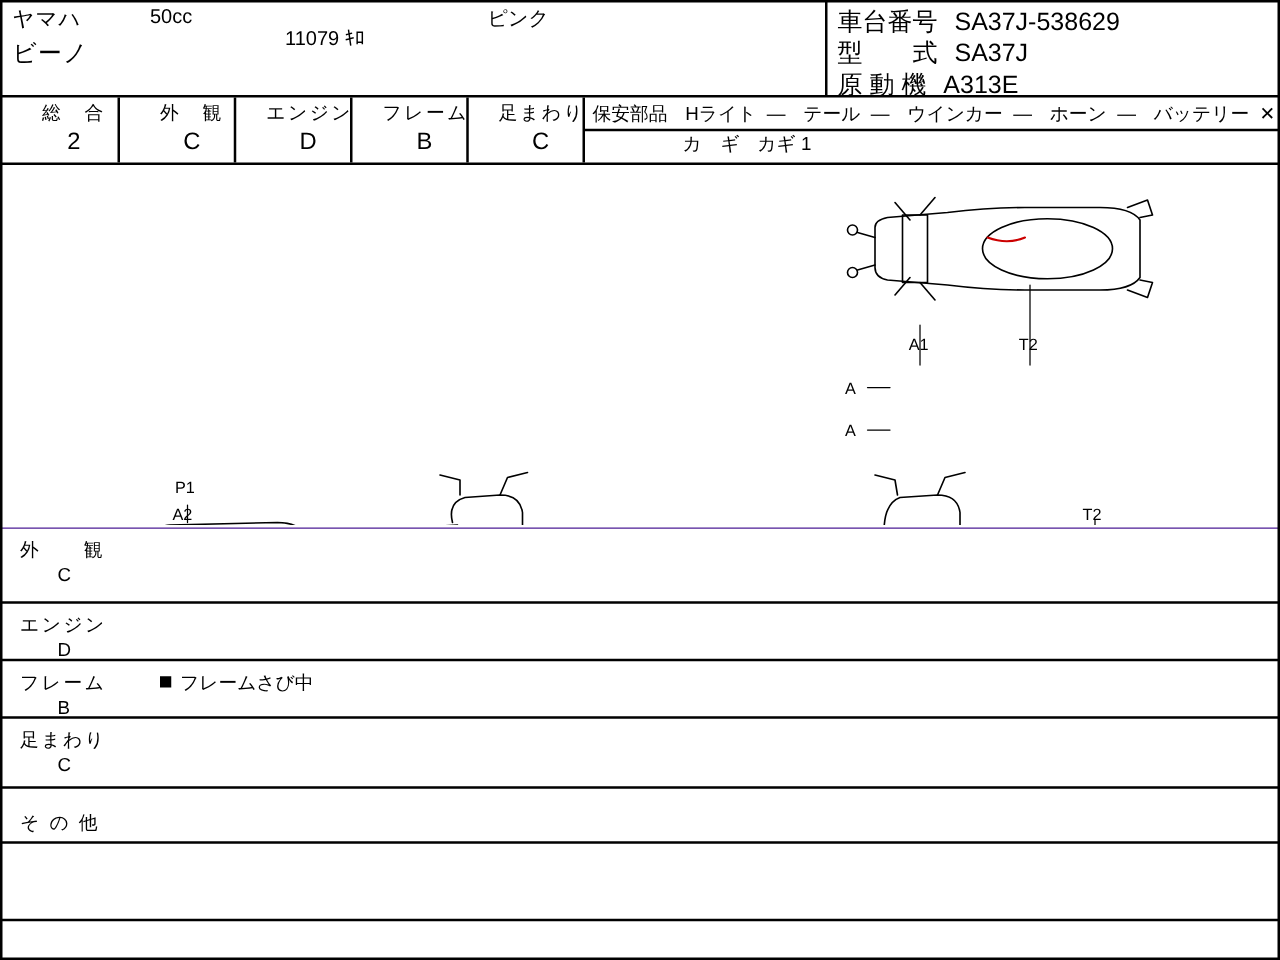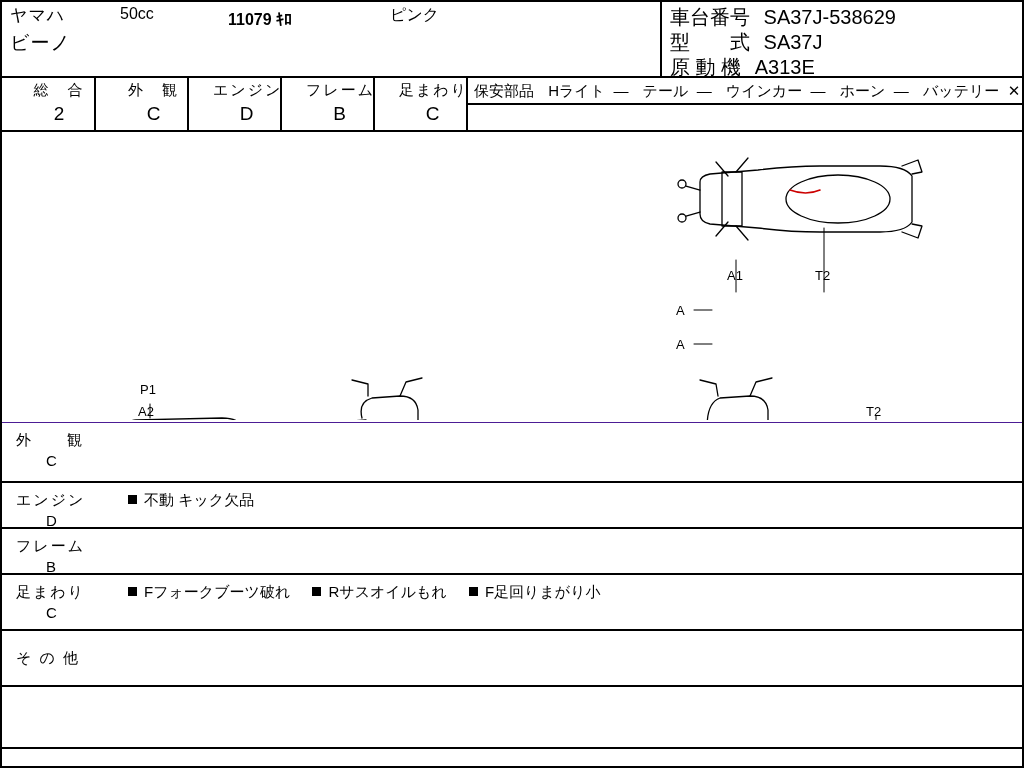--- a/index.html
+++ b/index.html
@@ -45,23 +45,22 @@
     font-size: 19px;
     letter-spacing: 1px;
   }
   .disp {
     position: absolute;
     left: 120px; top: 5px;
     font-size: 16px;
   }
   .mileage {
     position: absolute;
-    left: 228px; top: 11px;
+    left: 228px; top: 22px;
     font-size: 16px;
-    font-weight: bold;
   }
   .color {
     position: absolute;
     left: 390px; top: 5px;
     font-size: 16px;
   }
   .hdr-right {
     position: absolute;
     left: 660px; top: 0;
     width: 364px;
@@ -183,21 +182,21 @@
     display: inline-block;
     width: 9px; height: 9px;
     background: #000;
     margin-right: 7px;
     vertical-align: 1px;
   }
   .r-appearance { height: 60px; }
   .r-engine { height: 46px; }
   .r-frame { height: 46px; }
   .r-susp { height: 56px; }
-  .r-other { height: 56px; }
+  .r-other { height: 44px; }
   .r-other .cat { top: 18px; }
   .r-blank { height: 60px; border-bottom: 2px solid #000; }
 
   .outer-border {
     position: absolute;
     left: 0; top: 0;
     width: 1024px; height: 768px;
     box-sizing: border-box;
     border: 2px solid #000;
     pointer-events: none;
@@ -258,20 +257,24 @@
     <div class="safety">
       <div class="sep"></div>
       <div class="srow1">
         <span class="itm">保安部品</span>
         <span class="itm"><span>Hライト</span>&nbsp;&nbsp;<span>―</span></span>
         <span class="itm"><span>テール</span>&nbsp;&nbsp;<span>―</span></span>
         <span class="itm"><span>ウインカー</span>&nbsp;&nbsp;<span>―</span></span>
         <span class="itm"><span>ホーン</span>&nbsp;&nbsp;<span>―</span></span>
         <span class="itm"><span>バッテリー</span>&nbsp;&nbsp;<span>✕</span></span>
       </div>
+      <div class="srow2">
+        <span class="itm" style="margin-left:72px">カ　ギ</span>
+        <span class="itm">カギ 1</span>
+      </div>
     </div>
   </div>
 
   <div class="diagram">
     <svg width="1024" height="288" viewBox="0 0 1024 288">
       <g fill="none" stroke="#000" stroke-width="1.3" stroke-linejoin="round" stroke-linecap="round">
 
         <g>
 
           <path d="M700 50 L700 82 Q700 90 710 92 L758 96 Q790 100 820 100 L880 100 Q905 100 912 90 L912 44 Q905 34 880 34 L820 34 Q790 34 758 38 L710 42 Q700 44 700 50 Z"></path>
@@ -413,38 +416,33 @@
   </div>
 
   <div class="crow r-appearance">
     <div class="cat">外　　観</div>
     <div class="grd">C</div>
   </div>
 
   <div class="crow r-engine">
     <div class="cat">エンジン</div>
     <div class="grd">D</div>
-    <div class="items">
-      <span class="it"><i class="bullet"></i><span>不動 キック欠品</span></span>
-    </div>
   </div>
 
   <div class="crow r-frame">
     <div class="cat">フレーム</div>
     <div class="grd">B</div>
+    <div class="items">
+      <span class="it"><i class="bullet"></i><span>フレームさび中</span></span>
+    </div>
   </div>
 
   <div class="crow r-susp">
     <div class="cat">足まわり</div>
     <div class="grd">C</div>
-    <div class="items">
-      <span class="it"><i class="bullet"></i><span>Fフォークブーツ破れ</span></span>
-      <span class="it"><i class="bullet"></i><span>Rサスオイルもれ</span></span>
-      <span class="it"><i class="bullet"></i><span>F足回りまがり小</span></span>
-    </div>
   </div>
 
   <div class="crow r-other">
     <div class="cat">そ の 他</div>
   </div>
 
   <div class="r-blank"></div>
 
   <div class="outer-border"></div>
 </div>

